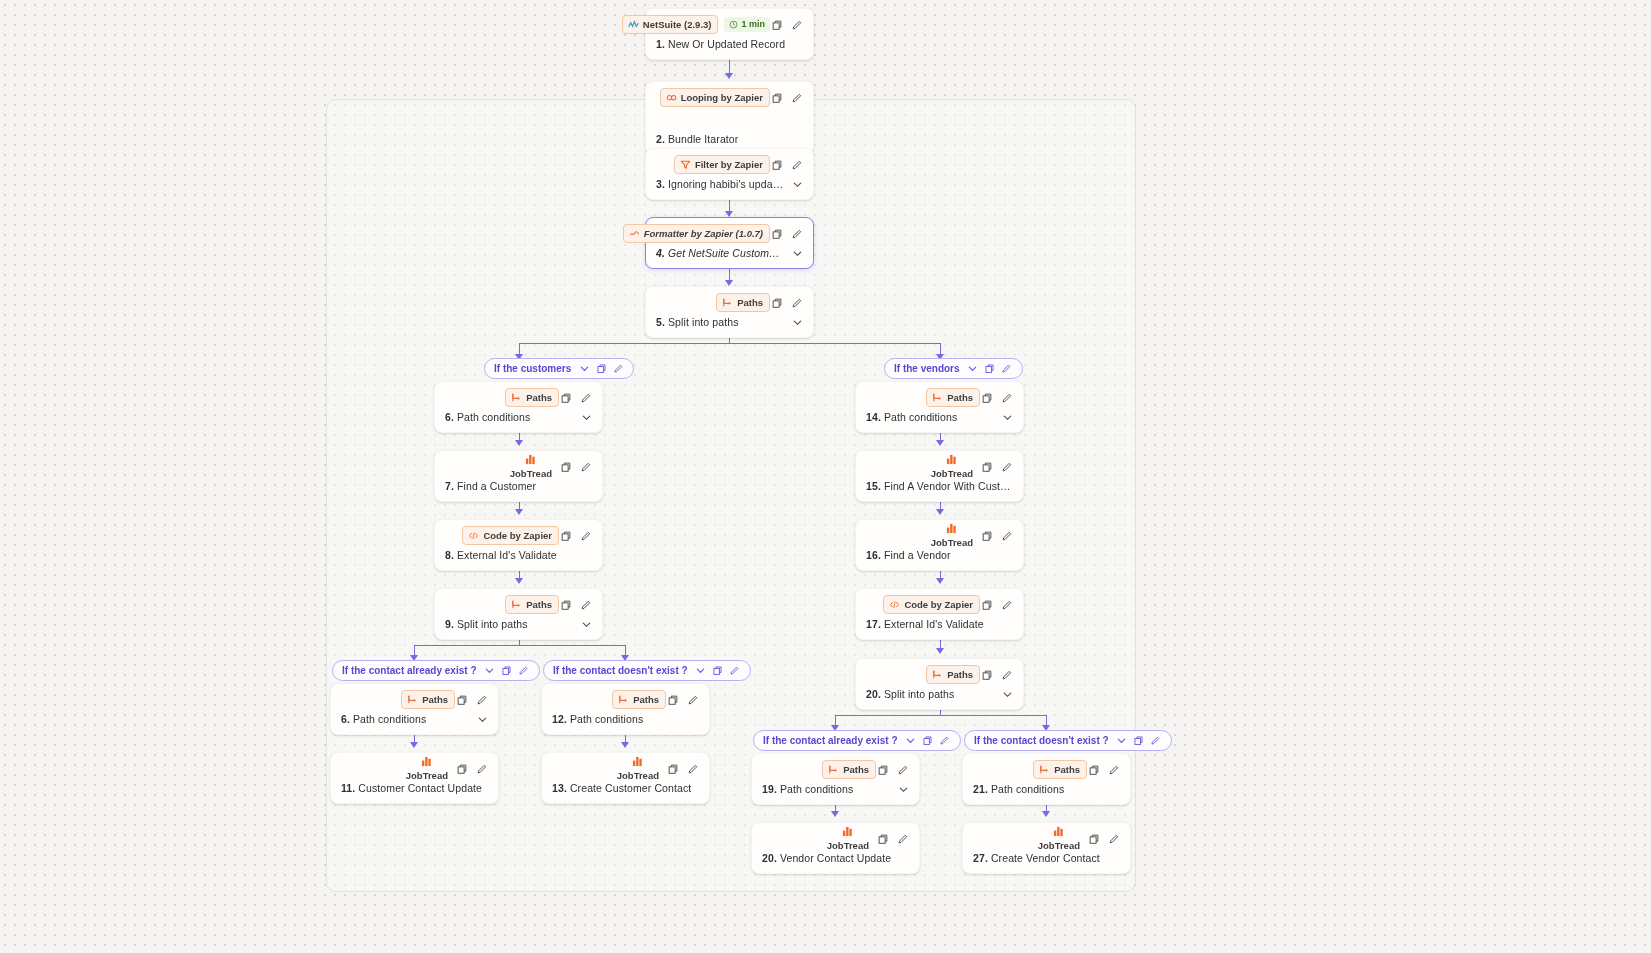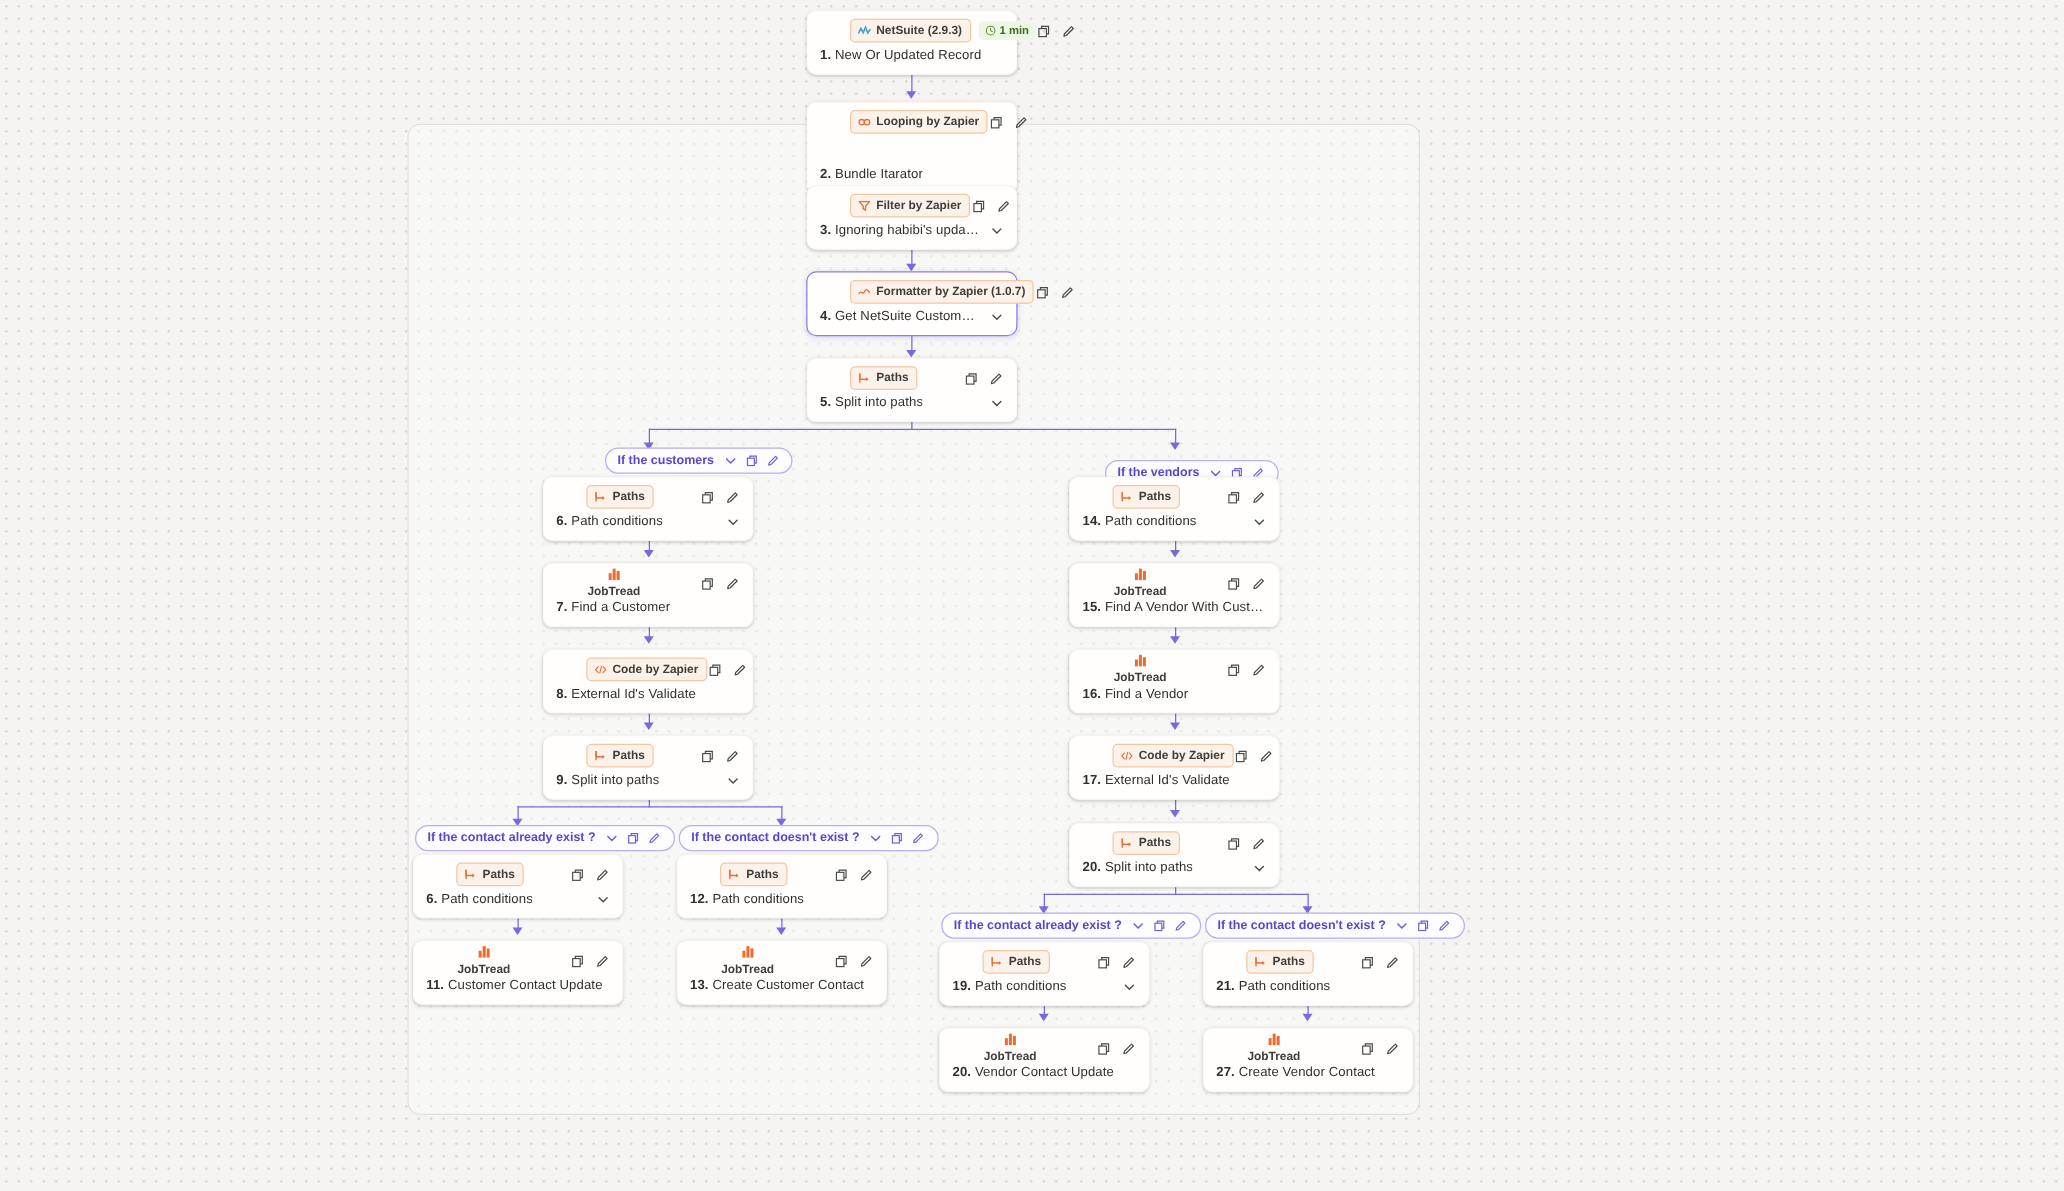--- a/index.html
+++ b/index.html
@@ -41,21 +41,21 @@
     flex-direction: column;
     gap: 6px;
   }
   .node.selected {
     border: 1.5px solid #8e7fe8;
     box-shadow: 0 1px 4px rgba(100,80,220,0.18);
   }
   .node-top {
     display: flex;
     align-items: center;
-    justify-content: space-between;
+    justify-content: flex-end;
     height: 15px;
     padding-left: 24px;
   }
   .app-chip {
     display: inline-flex;
     align-items: center;
     gap: 4px;
     border: 1px solid #f3c6a4;
     background: #fdf2e9;
     color: #3d3d3d;
@@ -327,21 +327,21 @@
     <div class="node-bottom">
       <div class="node-title"><b>3.</b> <span>Ignoring habibi's updates or...</span></div>
       <span class="chev">
           <svg width="11" height="11" viewBox="0 0 12 12">
             <path d="M2.5 4.5 L6 8 L9.5 4.5" fill="none" stroke="currentColor" stroke-width="1.2" stroke-linecap="round"></path>
           </svg>
         </span>
     </div>
   </div>
 
-  <div class="node selected" style="left:645px; top:217px; width:169px;">
+  <div class="node selected" style="left:645px; top:217px; width:169px;font-style:italic;">
     <div class="node-top">
       <span class="app-chip">
         <span class="glyph">
             <svg viewBox="0 0 12 12">
               <path d="M1.5 7.5 C3 4, 4.5 9, 6 6 S9 4, 10.5 6.5" fill="none" stroke="#e8703a" stroke-width="1.2" stroke-linecap="round"></path>
             </svg>
           </span>
         <span>Formatter by Zapier (1.0.7)</span>
       </span>
       <div class="node-actions">
@@ -419,21 +419,21 @@
           </svg>
         </span>
       <span class="icon-btn">
           <svg width="11" height="11" viewBox="0 0 14 14">
             <path d="M2.5 11.5 L3 9.3 L9.6 2.7 L11.3 4.4 L4.7 11 Z" fill="none" stroke="currentColor" stroke-width="1.2" stroke-linejoin="round"></path>
           </svg>
         </span>
     </span>
   </div>
 
-  <div class="path-pill" style="left:884px; top:368px;">
+  <div class="path-pill" style="left:884px; top:358px;">
     <span>If the vendors</span>
     <span class="pill-actions">
       <span class="icon-btn">
           <svg width="11" height="11" viewBox="0 0 12 12">
             <path d="M2.5 4.5 L6 8 L9.5 4.5" fill="none" stroke="currentColor" stroke-width="1.3" stroke-linecap="round"></path>
           </svg>
         </span>
       <span class="icon-btn">
           <svg width="11" height="11" viewBox="0 0 14 14">
             <rect x="2.5" y="4.5" width="7" height="7.5" fill="none" stroke="currentColor" stroke-width="1.2"></rect>

